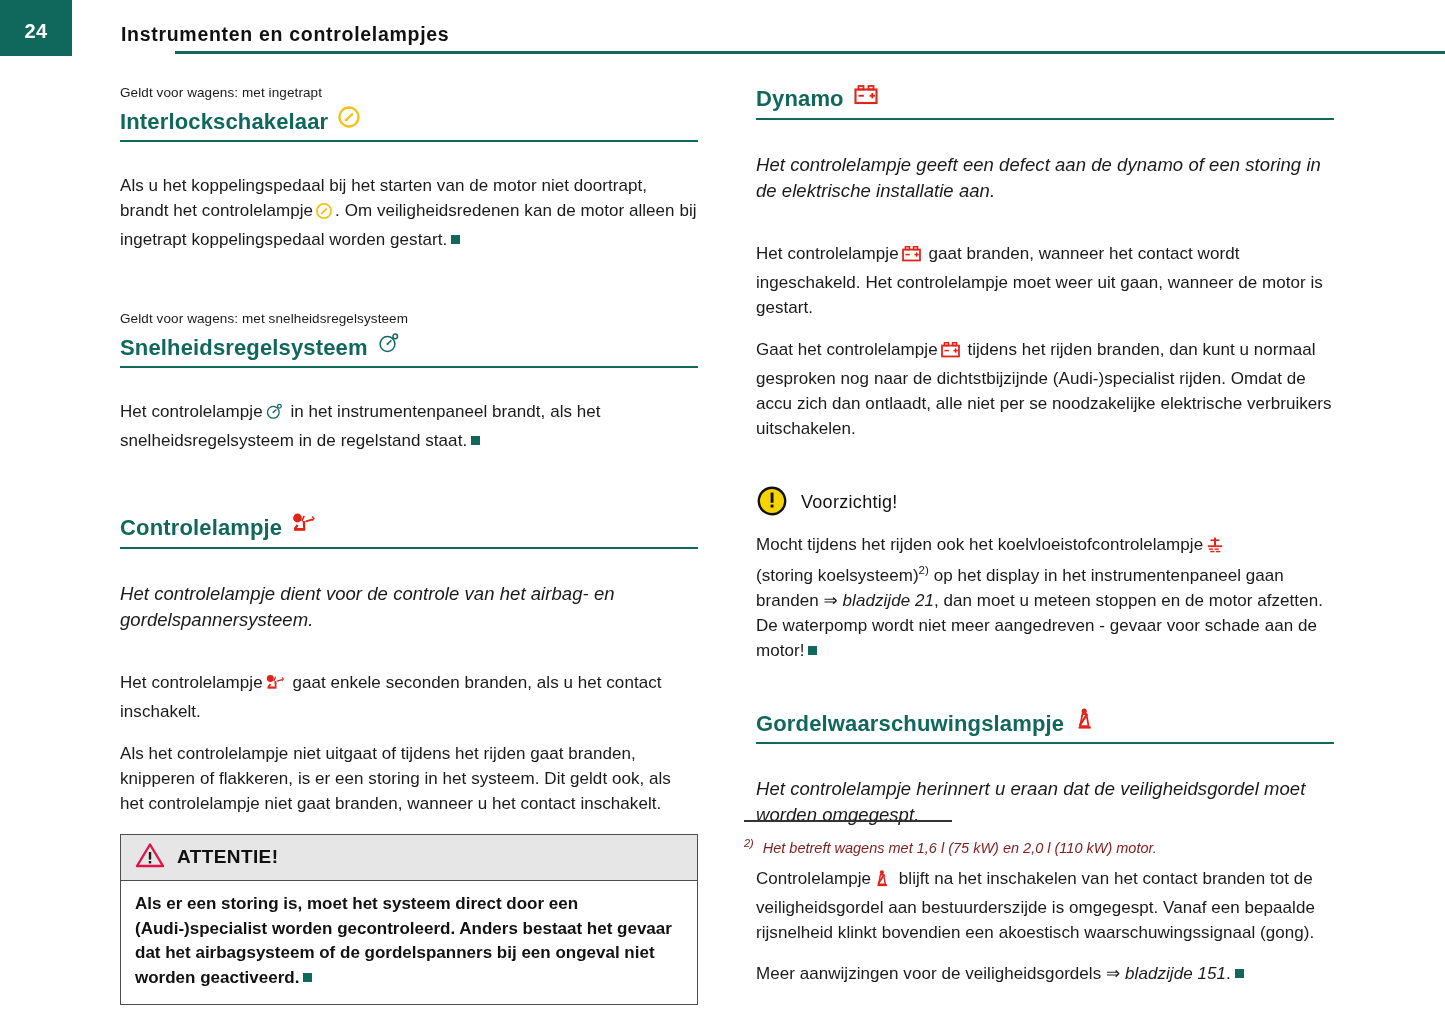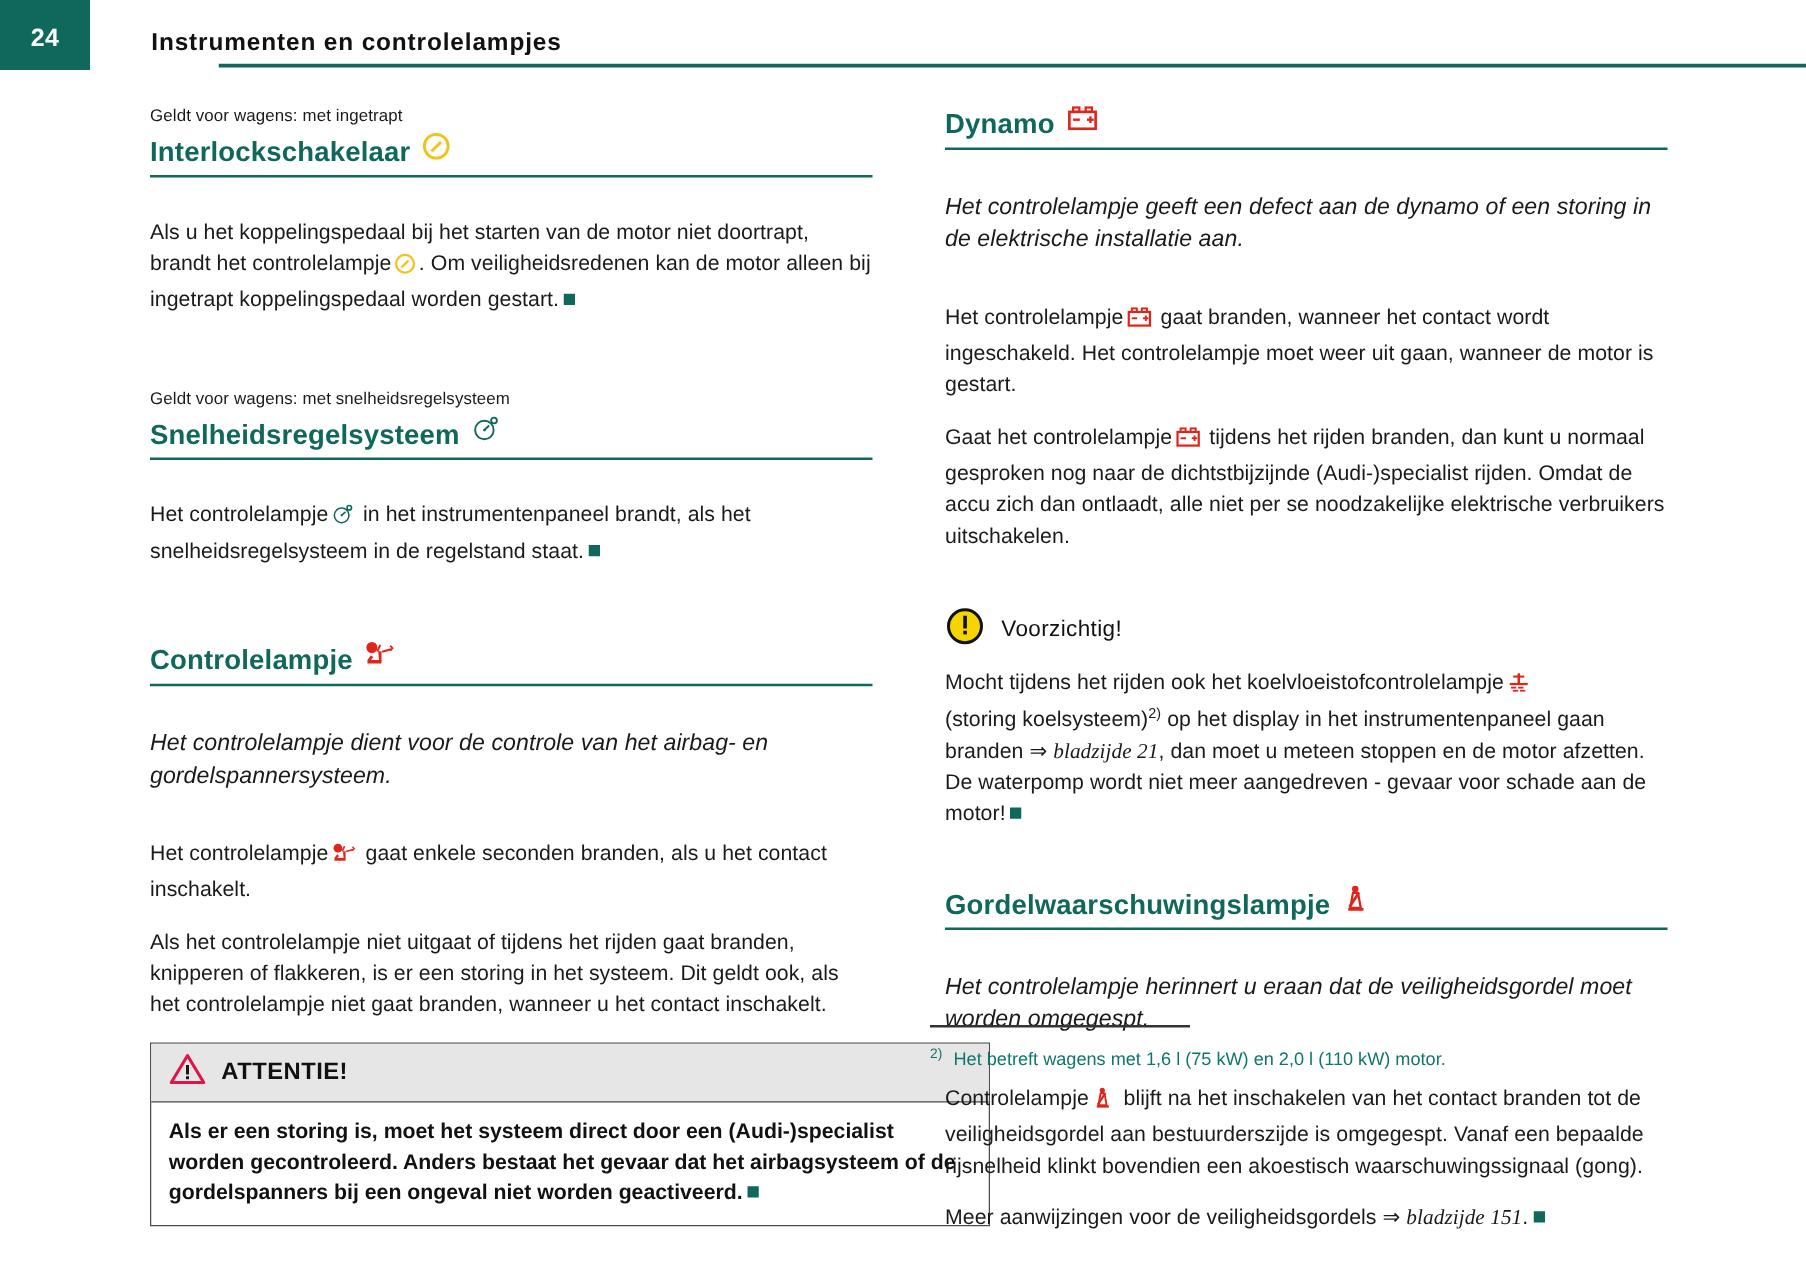--- a/index.html
+++ b/index.html
@@ -112,28 +112,28 @@
   .gap-medium { height: 26px; }
   .gap-large { height: 40px; }
 
   .endmark {
     display: inline-block;
     width: 9px; height: 9px;
     background: #10675c;
     margin-left: 4px;
     vertical-align: 1px;
   }
-  .arrow-ref { font-style: italic; font-family: Liberation Serif, serif; }
+  .arrow-ref { font-style: italic; }
   sup.fn { font-size: 11.5px; vertical-align: super; }
 
   
   .attention-box {
     border: 1.5px solid #4d4d4d;
     margin-top: 12px;
-    width: 672px;
+    width: 578px;
   }
   .attention-head {
     background: #e6e6e6;
     border-bottom: 1.5px solid #4d4d4d;
     padding: 7px 12px 7px 14px;
     display: flex;
     align-items: center;
     gap: 12px;
   }
   .attention-head .label {
@@ -173,21 +173,22 @@
   }
   .footnote-rule {
     width: 208px;
     height: 1.5px;
     background: #333333;
     margin-bottom: 14px;
   }
   .footnote-text {
     font-size: 14.5px;
     line-height: 1.3;
-    color: #0f766e;
+    color: #7f1d1d;
+    font-style: italic;
   }
   .footnote-text sup { font-size: 11px; vertical-align: super; margin-right: 9px; }
 
   
   .icon { display: inline-block; vertical-align: -3px; }
   .icon-inline { display: inline-block; vertical-align: -4px; margin: 0 2px; }
 </style>
 </head>
 <body>
 

